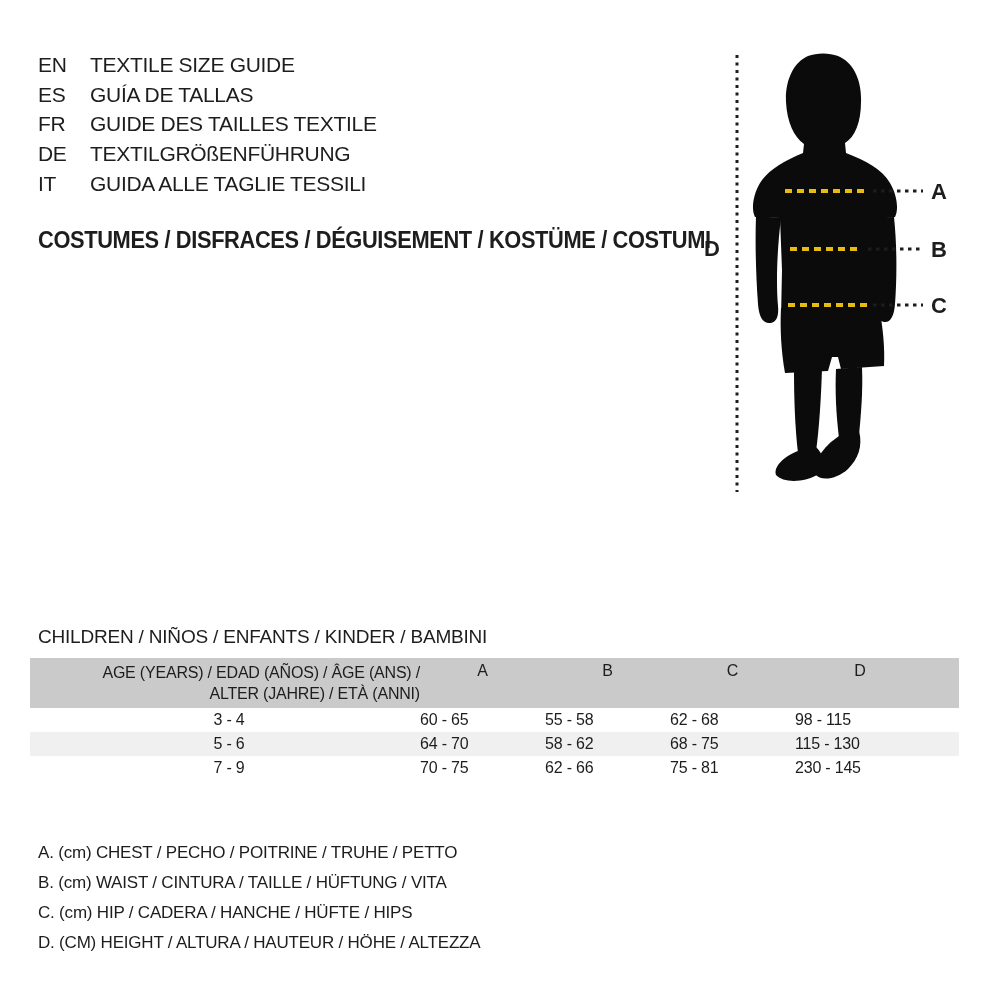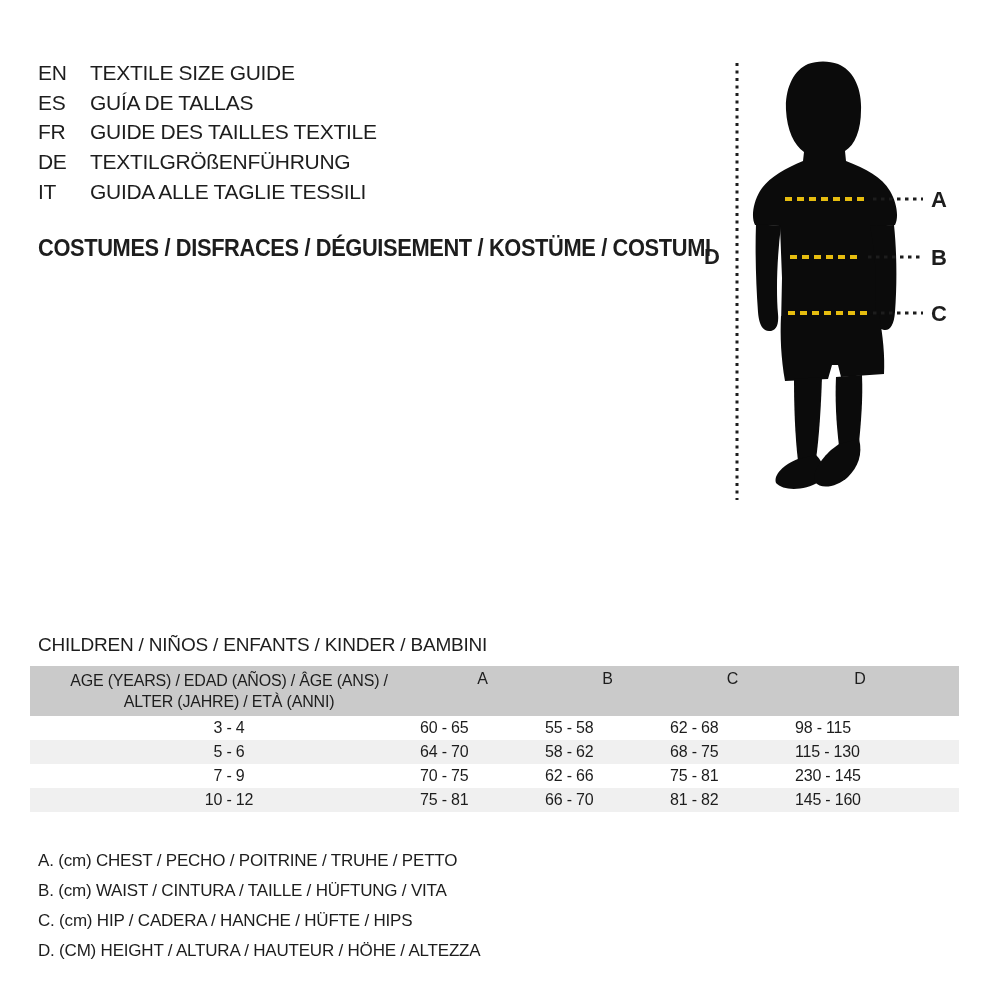--- a/index.html
+++ b/index.html
@@ -12,21 +12,20 @@
   }
   html,body{margin:0;padding:0;}
   body{background:#fff;}
   .canvas{
     position:relative;
     width:1000px;height:976px;
     background:var(--page-bg);
     font-family:"Liberation Sans", sans-serif;
     color:var(--text);
     overflow:hidden;
-    margin-top:8px;
   }
   
   .lang-list{
     position:absolute;left:38px;top:50px;
     font-size:21px;line-height:29.7px;
     letter-spacing:-0.3px;
   }
   .lang-row{display:grid;grid-template-columns:52px auto;}
   
   .category-title{
@@ -50,21 +49,21 @@
   table.size-table{
     position:absolute;left:30px;top:658px;width:929px;
     border-collapse:collapse;table-layout:fixed;
     font-size:16px;letter-spacing:-0.2px;
   }
   table.size-table th{
     background:var(--table-header-bg);
     font-weight:400;vertical-align:top;
     padding:4px 0 4px 0;height:42px;
   }
-  table.size-table th.age-head{text-align:center;padding-left:8px;line-height:21px;}
+  table.size-table th.age-head{text-align:right;padding-left:8px;line-height:21px;}
   table.size-table th.letter-head{text-align:center;}
   table.size-table th.letter-head-last{padding-right:34px;}
   table.size-table td{
     height:24px;padding:0;
   }
   table.size-table td.age-cell{text-align:center;padding-left:8px;}
   table.size-table tbody tr:nth-child(even){background:var(--table-alt-row-bg);}
   
   .footnotes{
     position:absolute;left:38px;top:838px;
@@ -217,27 +216,20 @@
         <td>68 - 75</td>
         <td class="letter-head-last">115 - 130</td>
       </tr>
       <tr>
         <td class="age-cell">7 - 9</td>
         <td>70 - 75</td>
         <td>62 - 66</td>
         <td>75 - 81</td>
         <td class="letter-head-last">230 - 145</td>
       </tr>
-      <tr>
-        <td class="age-cell">10 - 12</td>
-        <td>75 - 81</td>
-        <td>66 - 70</td>
-        <td>81 - 82</td>
-        <td class="letter-head-last">145 - 160</td>
-      </tr>
     </tbody>
   </table>
 
   <div class="footnotes">
     <div>A. (cm) CHEST / PECHO / POITRINE / TRUHE / PETTO</div>
     <div>B. (cm) WAIST / CINTURA / TAILLE / HÜFTUNG / VITA</div>
     <div>C. (cm) HIP / CADERA / HANCHE / HÜFTE / HIPS</div>
     <div>D. (CM) HEIGHT / ALTURA / HAUTEUR / HÖHE / ALTEZZA</div>
   </div>
 

